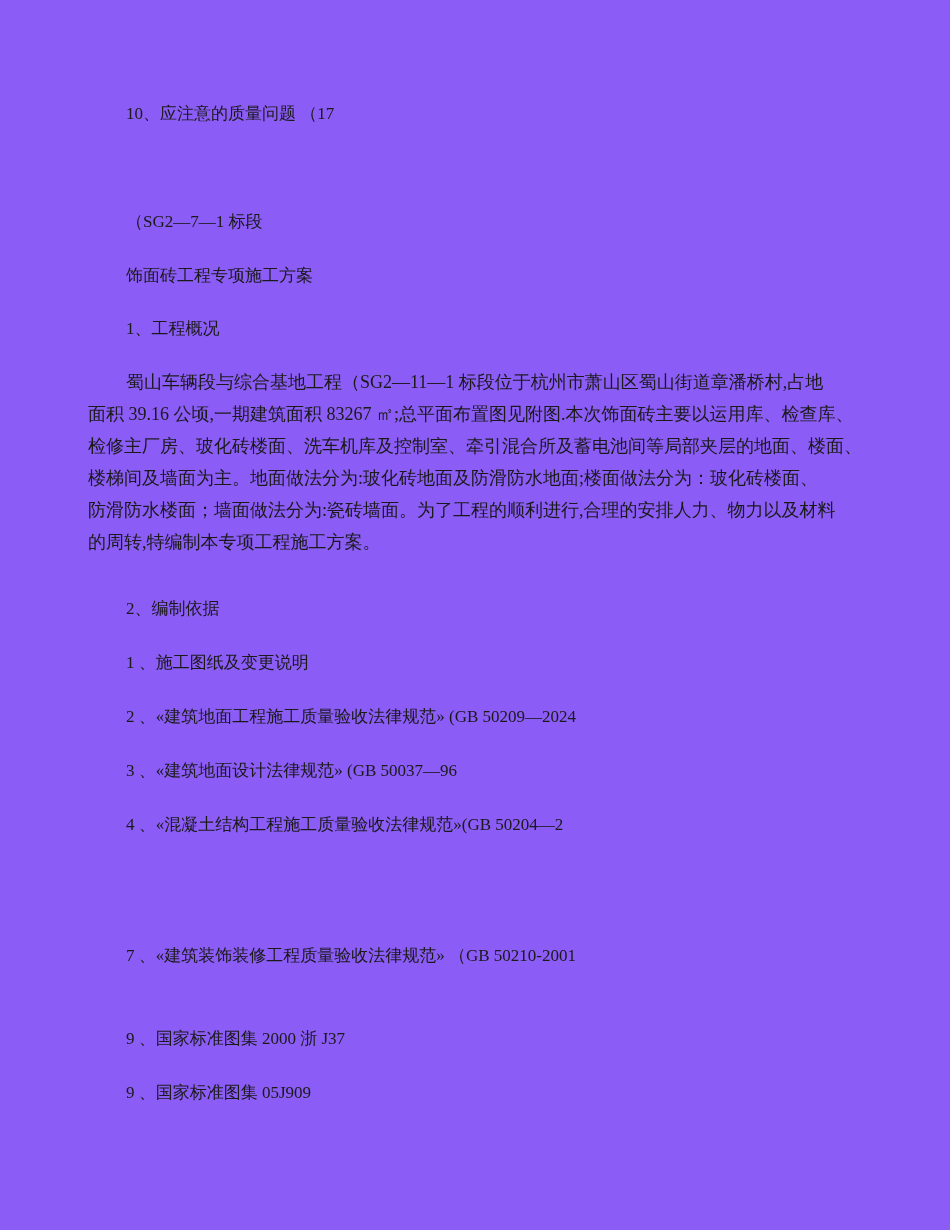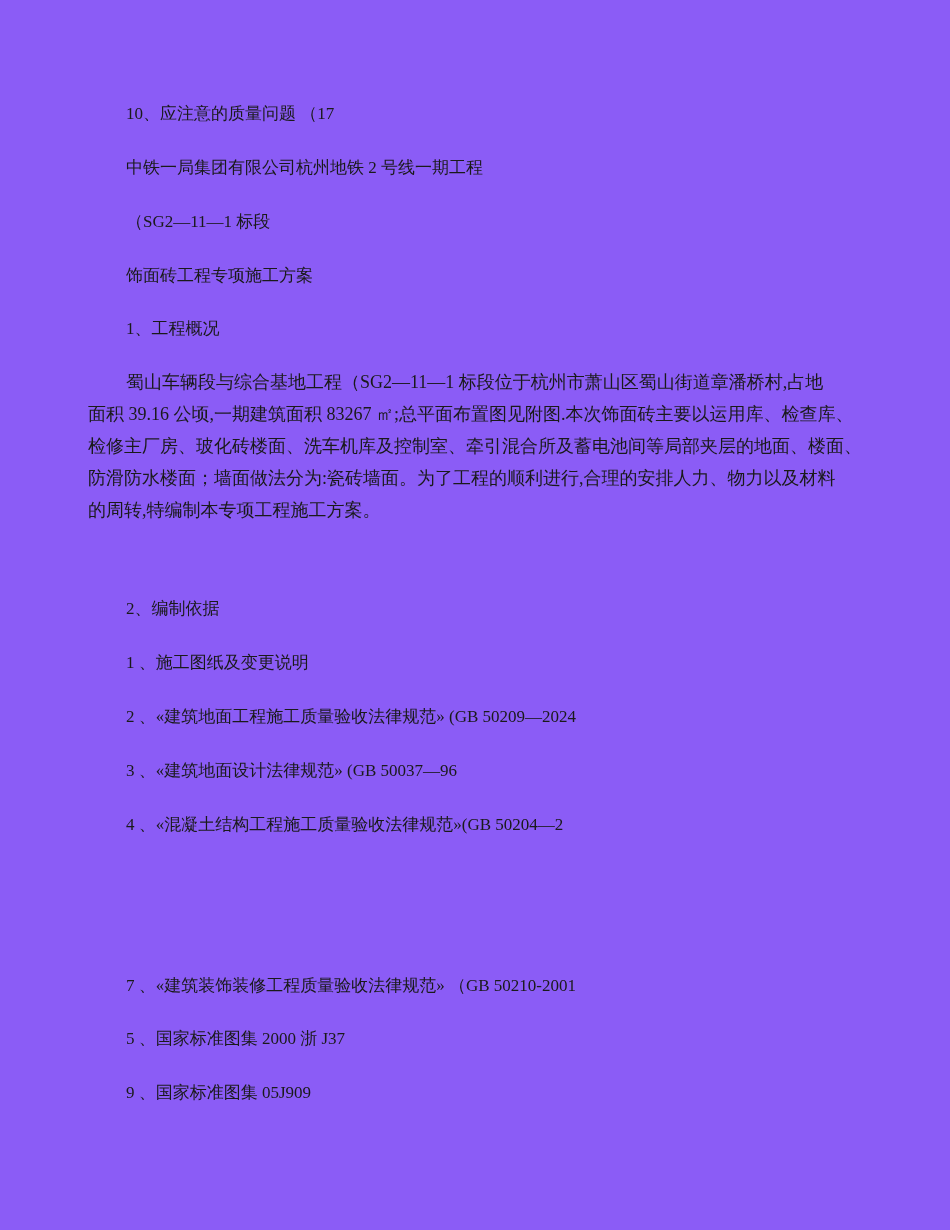--- a/index.html
+++ b/index.html
@@ -47,36 +47,36 @@
     .para .pl.first {
       padding-left: 38px;
     }
   </style>
 </head>
 <body>
 
 <div class="page">
 
   <div class="line" style="top:103px">10、应注意的质量问题 （17</div>
-  <div class="line" style="top:157px">中铁一局集团有限公司杭州地铁 2 号线一期工程</div>
-  <div class="line" style="top:211px">（SG2—11—1 标段</div>
+  <div class="line" style="top:211px">（SG2—7—1 标段</div>
   <div class="line" style="top:265px">饰面砖工程专项施工方案</div>
   <div class="line" style="top:318px">1、工程概况</div>
 
   <div class="para" style="top:366px">
     <span class="pl first">蜀山车辆段与综合基地工程（SG2—11—1 标段位于杭州市萧山区蜀山街道章潘桥村,占地</span>
     <span class="pl">面积 39.16 公顷,一期建筑面积 83267 ㎡;总平面布置图见附图.本次饰面砖主要以运用库、检查库、</span>
     <span class="pl">检修主厂房、玻化砖楼面、洗车机库及控制室、牵引混合所及蓄电池间等局部夹层的地面、楼面、</span>
+    <span class="pl">楼梯间及墙面为主。地面做法分为:玻化砖地面及防滑防水地面;楼面做法分为：玻化砖楼面、</span>
     <span class="pl">防滑防水楼面；墙面做法分为:瓷砖墙面。为了工程的顺利进行,合理的安排人力、物力以及材料</span>
     <span class="pl">的周转,特编制本专项工程施工方案。</span>
   </div>
 
   <div class="line" style="top:598px">2、编制依据</div>
 
   <div class="line" style="top:652px">1 、施工图纸及变更说明</div>
   <div class="line" style="top:706px">2 、«建筑地面工程施工质量验收法律规范» (GB 50209—2024</div>
   <div class="line" style="top:760px">3 、«建筑地面设计法律规范» (GB 50037—96</div>
   <div class="line" style="top:814px">4 、«混凝土结构工程施工质量验收法律规范»(GB 50204—2</div>
-  <div class="line" style="top:975px">7 、«建筑装饰装修工程质量验收法律规范» （GB 50210-2001</div>
-  <div class="line" style="top:1028px">5 、国家标准图集 2000 浙 J37</div>
+  <div class="line" style="top:945px">7 、«建筑装饰装修工程质量验收法律规范» （GB 50210-2001</div>
+  <div class="line" style="top:1028px">9 、国家标准图集 2000 浙 J37</div>
   <div class="line" style="top:1082px">9 、国家标准图集 05J909</div>
 
 </div>
 
 </body></html>

